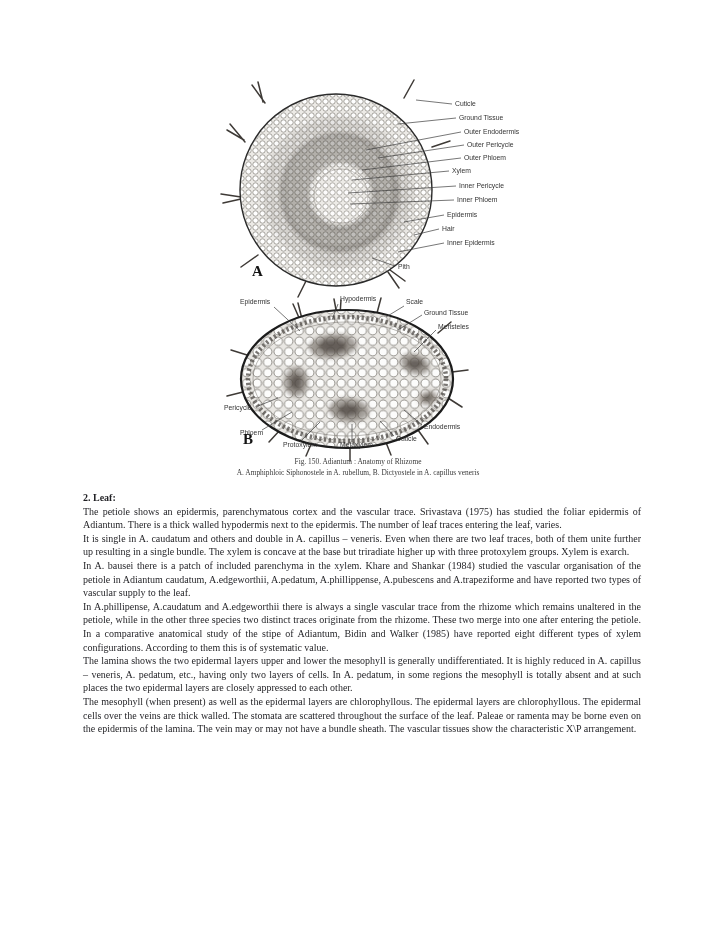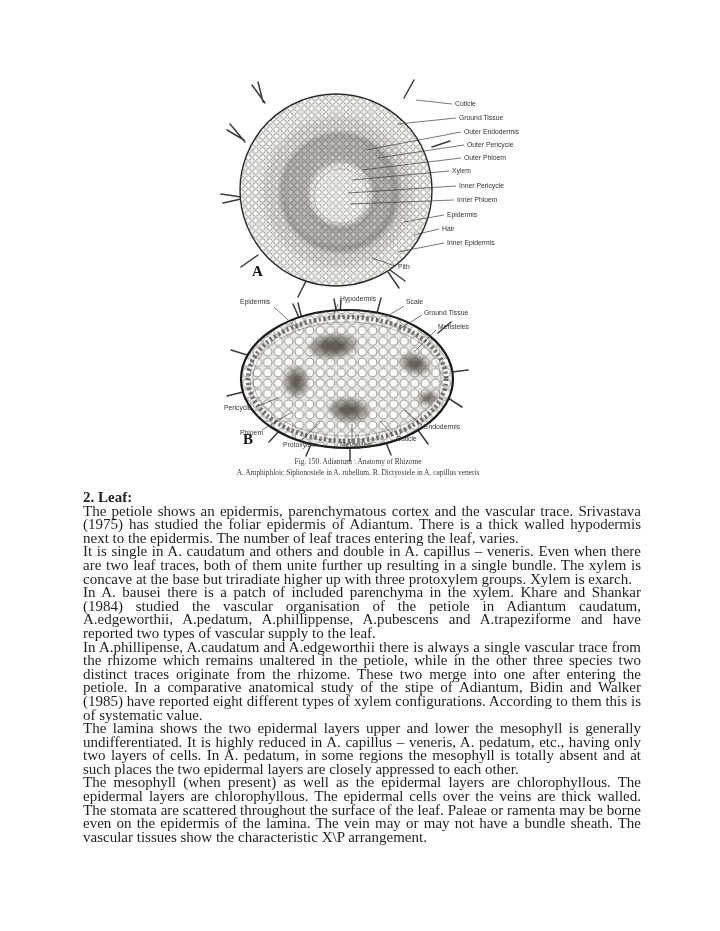--- a/index.html
+++ b/index.html
@@ -5,21 +5,21 @@
   html,body{margin:0;padding:0;}
   .page{position:relative;width:720px;height:931px;background:#ffffff;overflow:hidden;
         font-family:"Liberation Serif", serif;}
   .figure{position:absolute;top:0;left:0;}
   .lbl{font:6.8px "Liberation Sans", sans-serif;fill:#333;}
   .cap{font:7.4px "Liberation Serif", serif;fill:#3a3a3a;}
   .letter{font:bold 15px "Liberation Serif", serif;fill:#141414;}
   .leader{stroke:#3c3c3c;stroke-width:0.7;fill:none;}
   .spike{stroke:#3e3a36;stroke-width:1.5;fill:none;stroke-linecap:round;}
   .text-block{position:absolute;left:83px;top:491px;width:558px;color:#1f1f23;
-              font-size:15px;line-height:13.6px;text-align:justify;}
+              font-size:10px;line-height:13.6px;text-align:justify;}
   .text-block p{margin:0;}
   .heading{font-weight:bold;text-align:left;}
 </style>
 </head>
 <body>
 
 <div class="page">
 
   <svg class="figure" width="720" height="500" viewBox="0 0 720 500">
     <defs>

